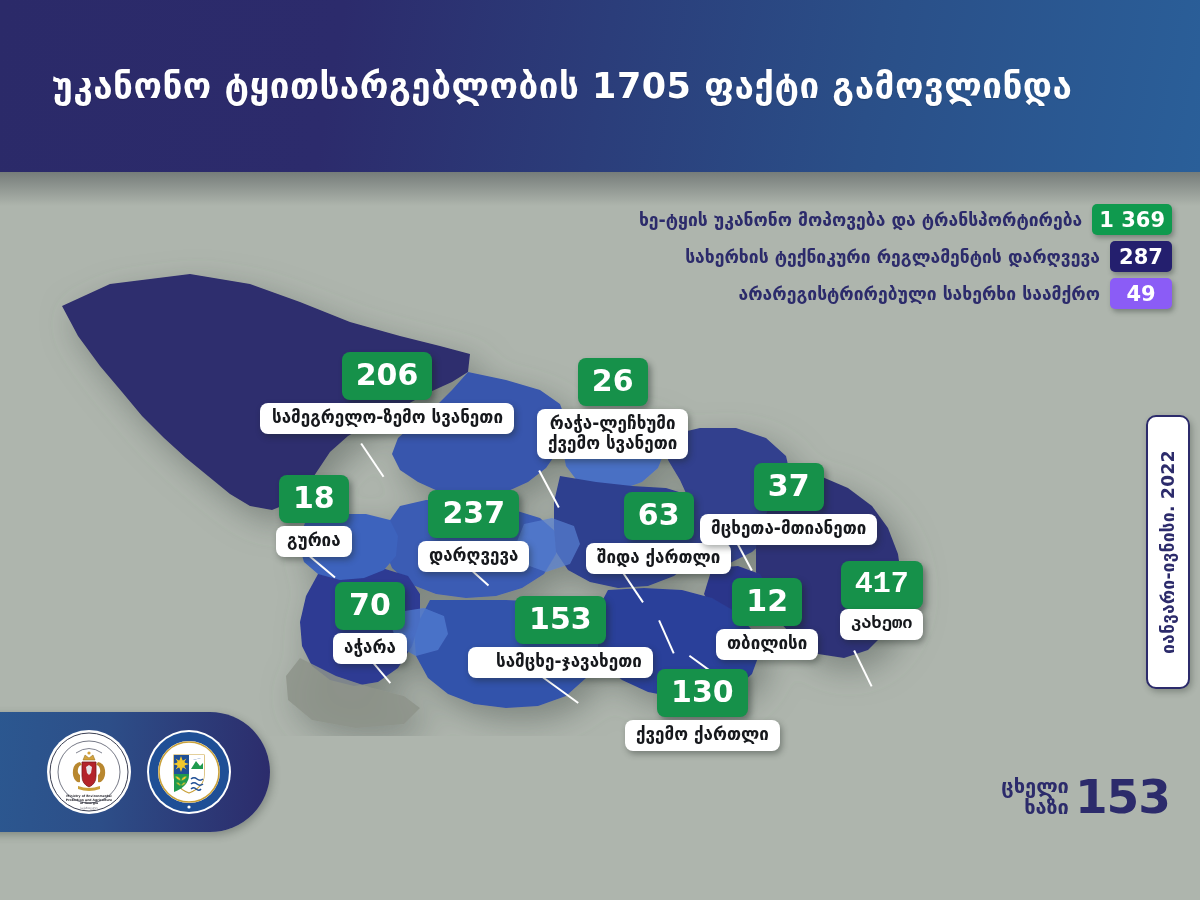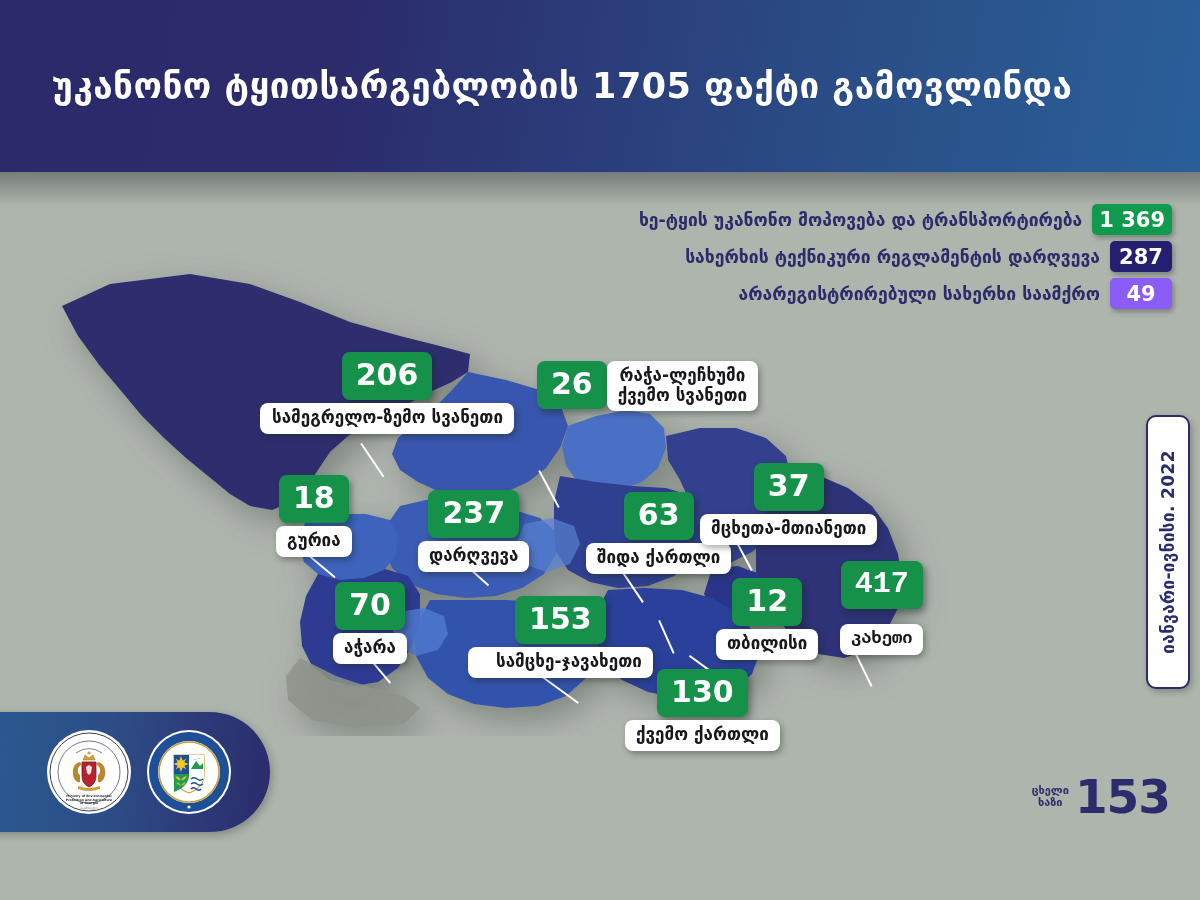--- a/index.html
+++ b/index.html
@@ -92,21 +92,21 @@
   }
   .emblem{ width:86px; height:86px; border-radius:50%; position:relative; }
   .emblem svg{ display:block; }
 
   
   #hotline{
     position:absolute; right:30px; top:775px; z-index:8;
     display:flex; align-items:center; gap:6px; color:#2c2b6b;
   }
   #hotline-words{
-    font-size:11px; font-weight:700; line-height:1.02; text-align:center;
+    font-size:20px; font-weight:700; line-height:1.02; text-align:right;
   }
   #hotline-number{ font-size:47px; font-weight:700; line-height:.92; letter-spacing:-1px; }
 </style>
 </head>
 <body>
 
 <div id="header">
   <div id="header-title">უკანონო ტყითსარგებლობის 1705 ფაქტი გამოვლინდა</div>
 </div>
 <div id="header-shadow"></div>
@@ -195,21 +195,21 @@
 <div class="leader" style="left:660px;top:620px;width:36px;transform:rotate(66deg);"></div>
 
 <div class="marker" style="left:260px;top:352px;">
   <div style="display:flex;flex-direction:column;align-items:center;">
     <span class="num-badge">206</span>
     <span class="name-chip" style="margin-top:3px;padding-left:12px;">სამეგრელო-ზემო სვანეთი</span>
   </div>
 </div>
 
 <div class="marker" style="left:537px;top:358px;">
-  <div style="display:flex;flex-direction:row;align-items:center;">
+  <div style="display:flex;flex-direction:column;align-items:center;">
     <span class="num-badge">26</span>
     <span class="name-chip two-line" style="margin-top:3px;text-align:center;">
       <span>რაჭა-ლეჩხუმი</span><br>
       <span>ქვემო სვანეთი</span>
     </span>
   </div>
 </div>
 
 <div class="marker" style="left:276px;top:475px;">
   <div style="display:flex;flex-direction:column;align-items:center;">
@@ -235,21 +235,21 @@
 <div class="marker" style="left:700px;top:463px;">
   <div style="display:flex;flex-direction:column;align-items:center;">
     <span class="num-badge">37</span>
     <span class="name-chip" style="margin-top:3px;">მცხეთა-მთიანეთი</span>
   </div>
 </div>
 
 <div class="marker" style="left:840px;top:561px;font-family:Liberation Mono, monospace;">
   <div style="display:flex;flex-direction:column;align-items:center;">
     <span class="num-badge">417</span>
-    <span class="name-chip" style="margin-top:15px;">კახეთი</span>
+    <span class="name-chip" style="margin-top:0;">კახეთი</span>
   </div>
 </div>
 
 <div class="marker" style="left:716px;top:578px;">
   <div style="display:flex;flex-direction:column;align-items:center;">
     <span class="num-badge">12</span>
     <span class="name-chip" style="margin-top:3px;">თბილისი</span>
   </div>
 </div>
 

